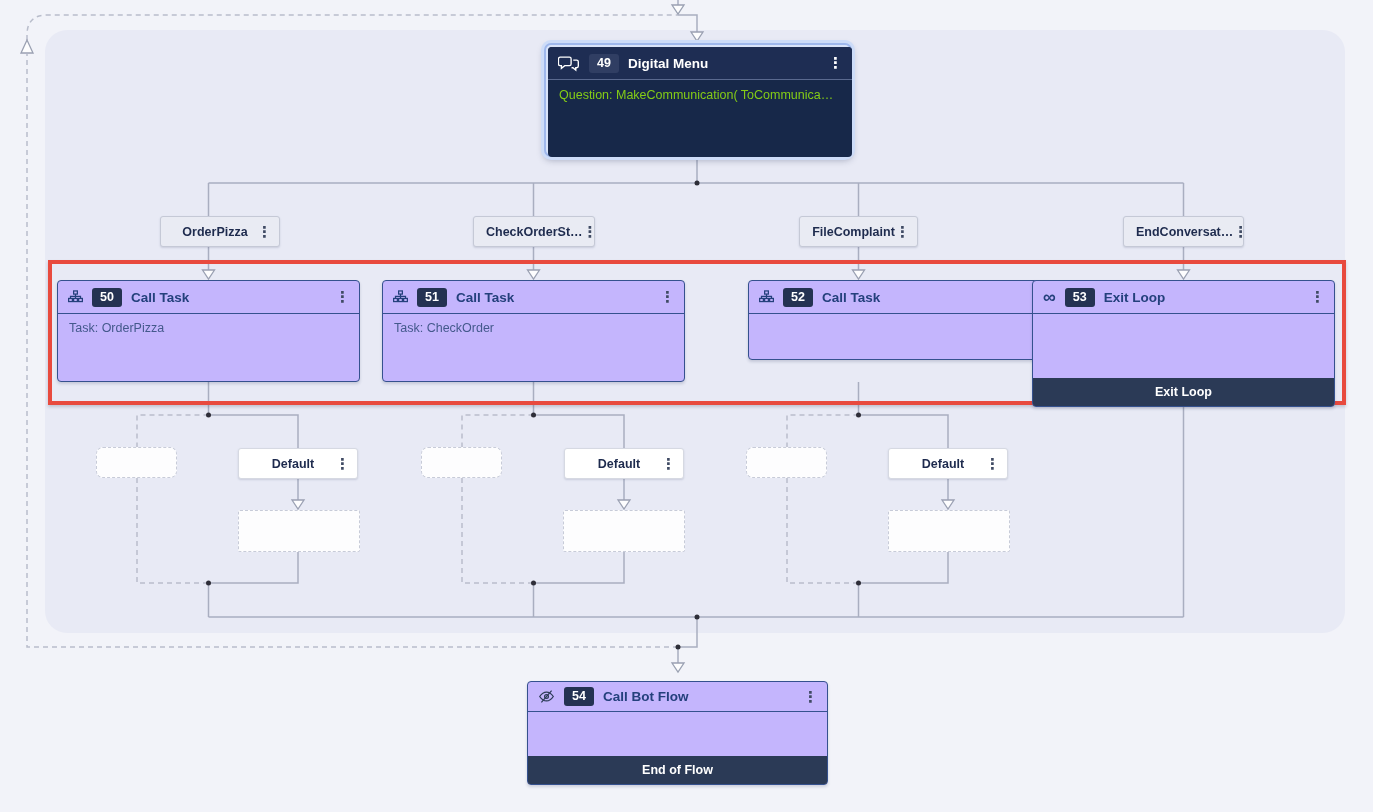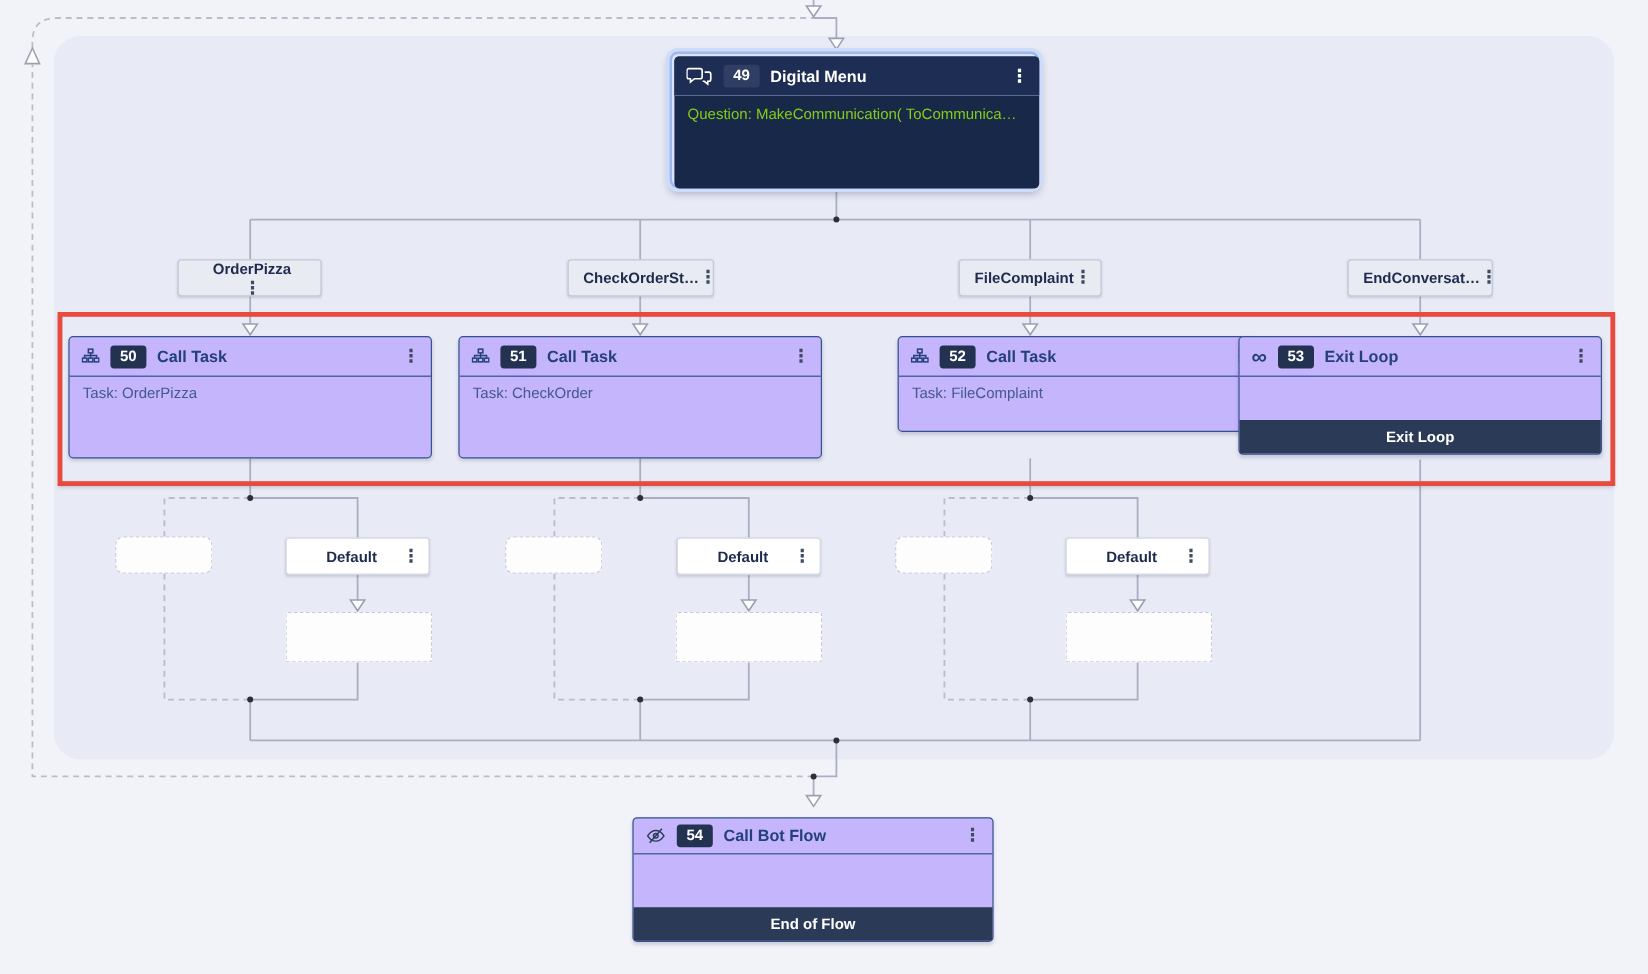--- a/index.html
+++ b/index.html
@@ -39,21 +39,21 @@
   .node-body{flex:1;padding:7px 11px;font-size:12.5px;color:#44598c;text-align:left;}
   .node-footer{
     background:#2b3a56;color:#ffffff;font-weight:bold;font-size:12.5px;
     text-align:center;padding:7px 0;border-radius:0 0 2px 2px;flex:0 0 auto;
   }
   .nicon{display:inline-flex;align-items:center;}
   .nicon svg{display:block;}
   .infinity-glyph::before{content:"\221E";font-size:18px;font-weight:bold;color:#24407c;line-height:14px;}
   
   .sel-ring{
-    position:absolute;left:558px;top:43px;width:308px;height:114px;z-index:4;
+    position:absolute;left:544px;top:43px;width:308px;height:114px;z-index:4;
     border:2px solid #9fb8ec;border-radius:7px;background:#d9e4fa;
     box-shadow:0 0 0 3px #cddcf8,0 3px 7px rgba(30,40,80,.35);
     box-sizing:border-box;padding:2px;
   }
   .node.dark{
     width:100%;height:100%;background:#172849;border-radius:4px;
     display:flex;flex-direction:column;box-sizing:border-box;
   }
   .node.dark .node-header{border-bottom:1px solid #5a698f;background:#1e2d53;border-radius:4px 4px 0 0;}
   .node.dark .ntitle{color:#ffffff;}
@@ -167,21 +167,21 @@
         <span class="badge">49</span>
         <span class="ntitle">Digital Menu</span>
         <span class="kebab"></span>
       </div>
       <div class="node-body">
         <span>Question: MakeCommunication( ToCommunica…</span>
       </div>
     </div>
   </div>
 
-  <div class="branch-label" style="left:148px;top:216px;width:120px;flex-direction:column;">
+  <div class="branch-label" style="left:160px;top:216px;width:120px;">
     <span class="bl-text">OrderPizza</span>
     <span class="kebab"></span>
   </div>
   <div class="branch-label" style="left:473px;top:216px;width:122px;">
     <span class="bl-text">CheckOrderSt…</span>
     <span class="kebab"></span>
   </div>
   <div class="branch-label" style="left:799px;top:216px;width:119px;">
     <span class="bl-text">FileComplaint</span>
     <span class="kebab"></span>
@@ -239,26 +239,23 @@
             <path d="M12 6.5 V10 M4 13 V10 H20 V13 M12 10 V13"></path>
           <rect x="1" y="13.5" width="6" height="5"></rect>
             <rect x="9" y="13.5" width="6" height="5"></rect>
             <rect x="17" y="13.5" width="6" height="5"></rect>
         </svg>
       </span>
       <span class="badge">52</span>
       <span class="ntitle">Call Task</span>
       <span class="kebab"></span>
     </div>
-    <div class="node-body">
-      <span>Task: FileComplaint</span>
-    </div>
-  </div>
-
-  <div class="node light" style="left:1032px;top:280px;width:303px;height:99px;">
+  </div>
+
+  <div class="node light" style="left:1032px;top:280px;width:303px;height:127px;">
     <div class="node-header">
       <span class="nicon infinity-glyph"></span>
       <span class="badge">53</span>
       <span class="ntitle">Exit Loop</span>
       <span class="kebab"></span>
     </div>
     <div class="node-body">
       <span></span>
     </div>
     <div class="node-footer">Exit Loop</div>

